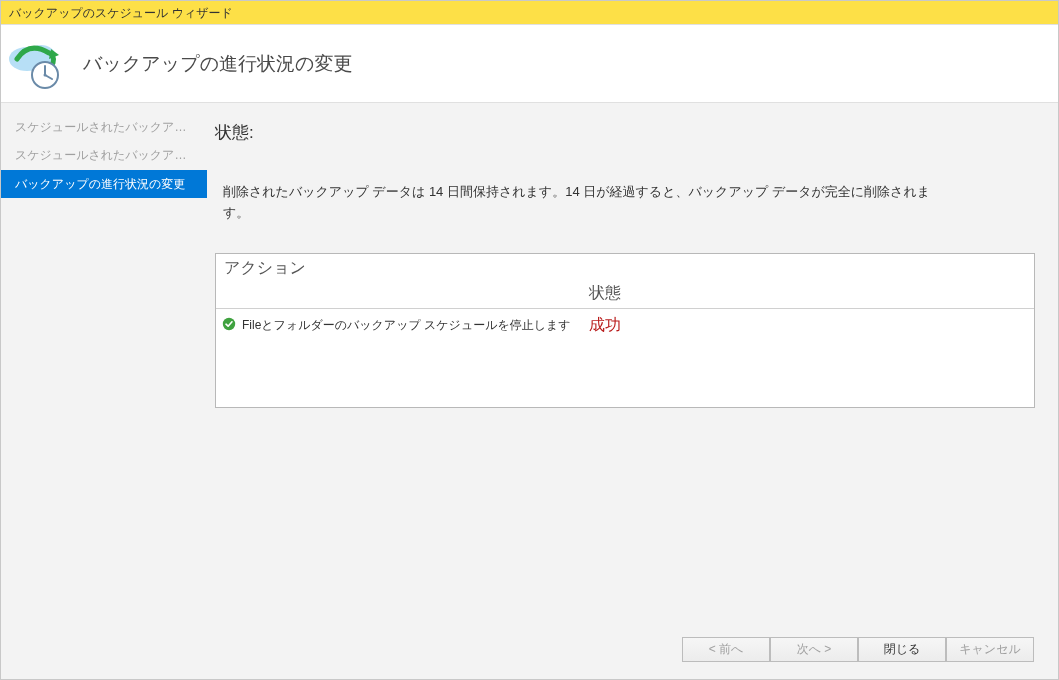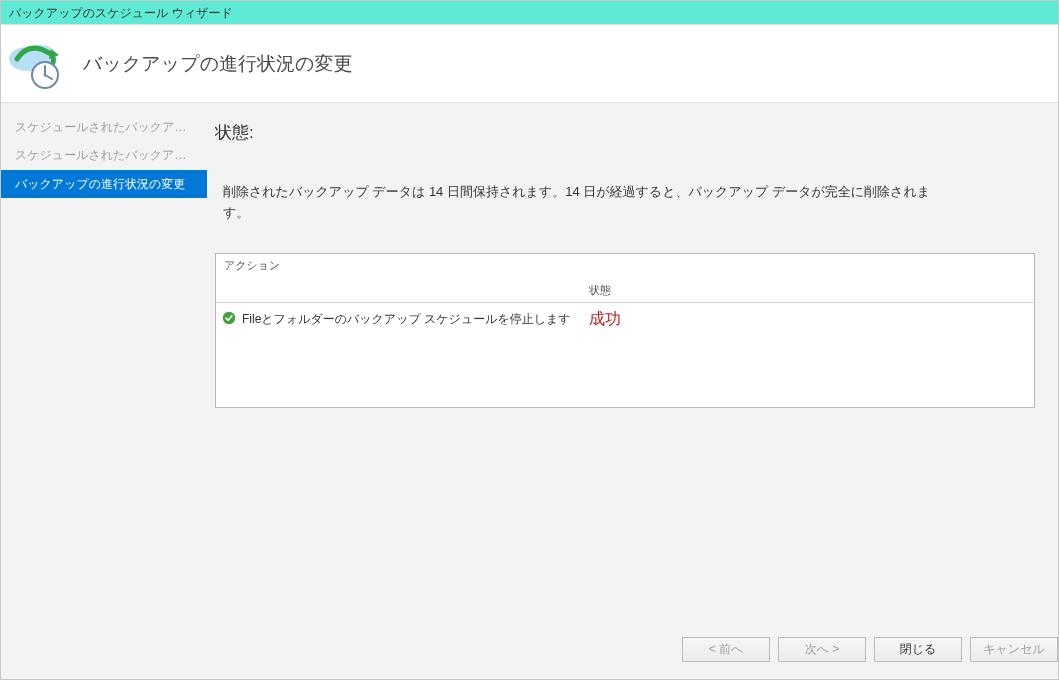--- a/index.html
+++ b/index.html
@@ -12,21 +12,21 @@
     overflow: hidden;
     border: 1px solid #c8c8c8;
     display: flex;
     flex-direction: column;
   }
   .title-bar {
     height: 24px;
     padding: 4px 8px;
     font-size: 12px;
     color: #333;
-    background: #5eead4;
+    background: #fde047;
     border-bottom: 1px solid #e0e0e0;
   }
   .header {
     height: 78px;
     background: #fff;
     display: flex;
     align-items: center;
     padding-left: 6px;
     border-bottom: 1px solid #e0e0e0;
   }
@@ -92,21 +92,21 @@
     background: #fff;
     width: 820px;
     height: 155px;
   }
   .table-header {
     display: flex;
     border-bottom: 1px solid #d0d0d0;
     padding: 4px 0;
   }
   .th {
-    font-size: 11px;
+    font-size: 16px;
     color: #555;
     padding: 0 8px;
   }
   .th.action { flex: 0 0 365px; }
   .th.status { flex: 1; margin-top: 25px; }
   .table-row {
     display: flex;
     align-items: center;
     padding: 6px 0;
   }
@@ -129,21 +129,22 @@
     height: 14px;
     margin-right: 6px;
     flex-shrink: 0;
   }
   .footer {
     height: 60px;
     background: #f3f3f3;
     display: flex;
     justify-content: flex-end;
     align-items: center;
-    gap: 8px;
+    padding-right: 24px;
+    gap: 0;
   }
   .btn {
     width: 88px;
     height: 25px;
     background: linear-gradient(#f6f6f6, #ececec);
     border: 1px solid #bcbcbc;
     font-size: 12px;
     color: #333;
     cursor: pointer;
     font-family: inherit;

